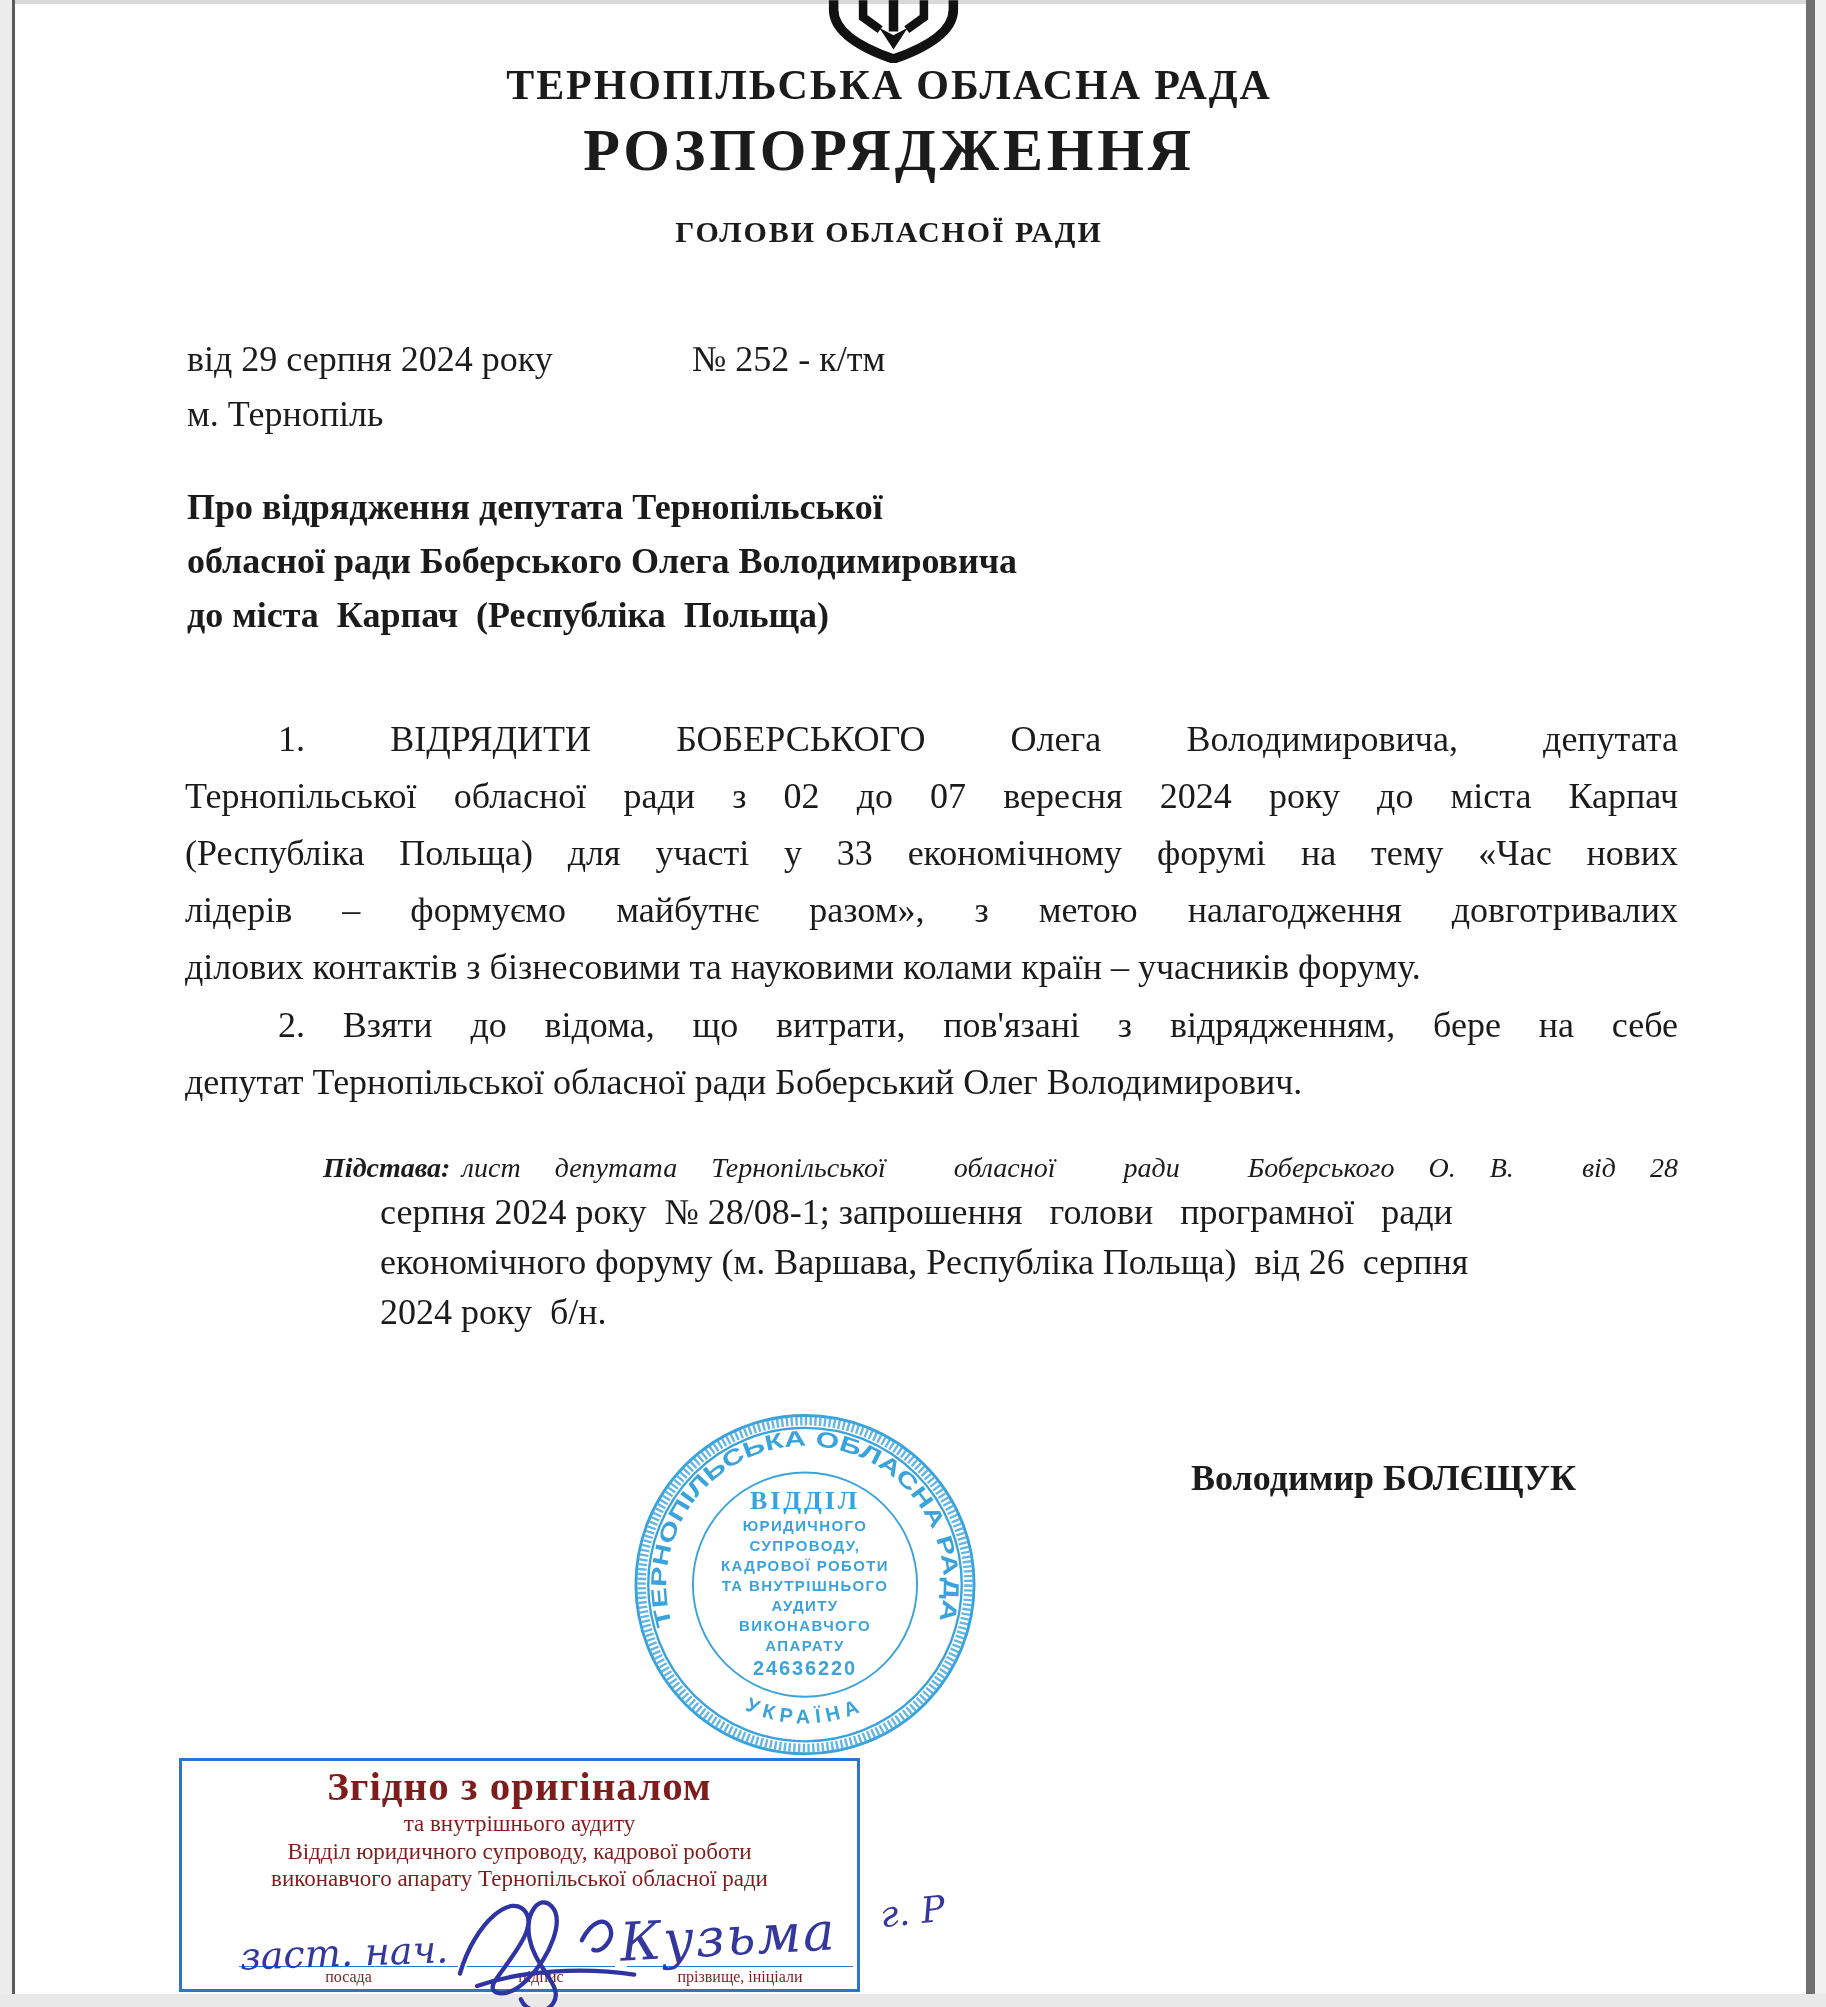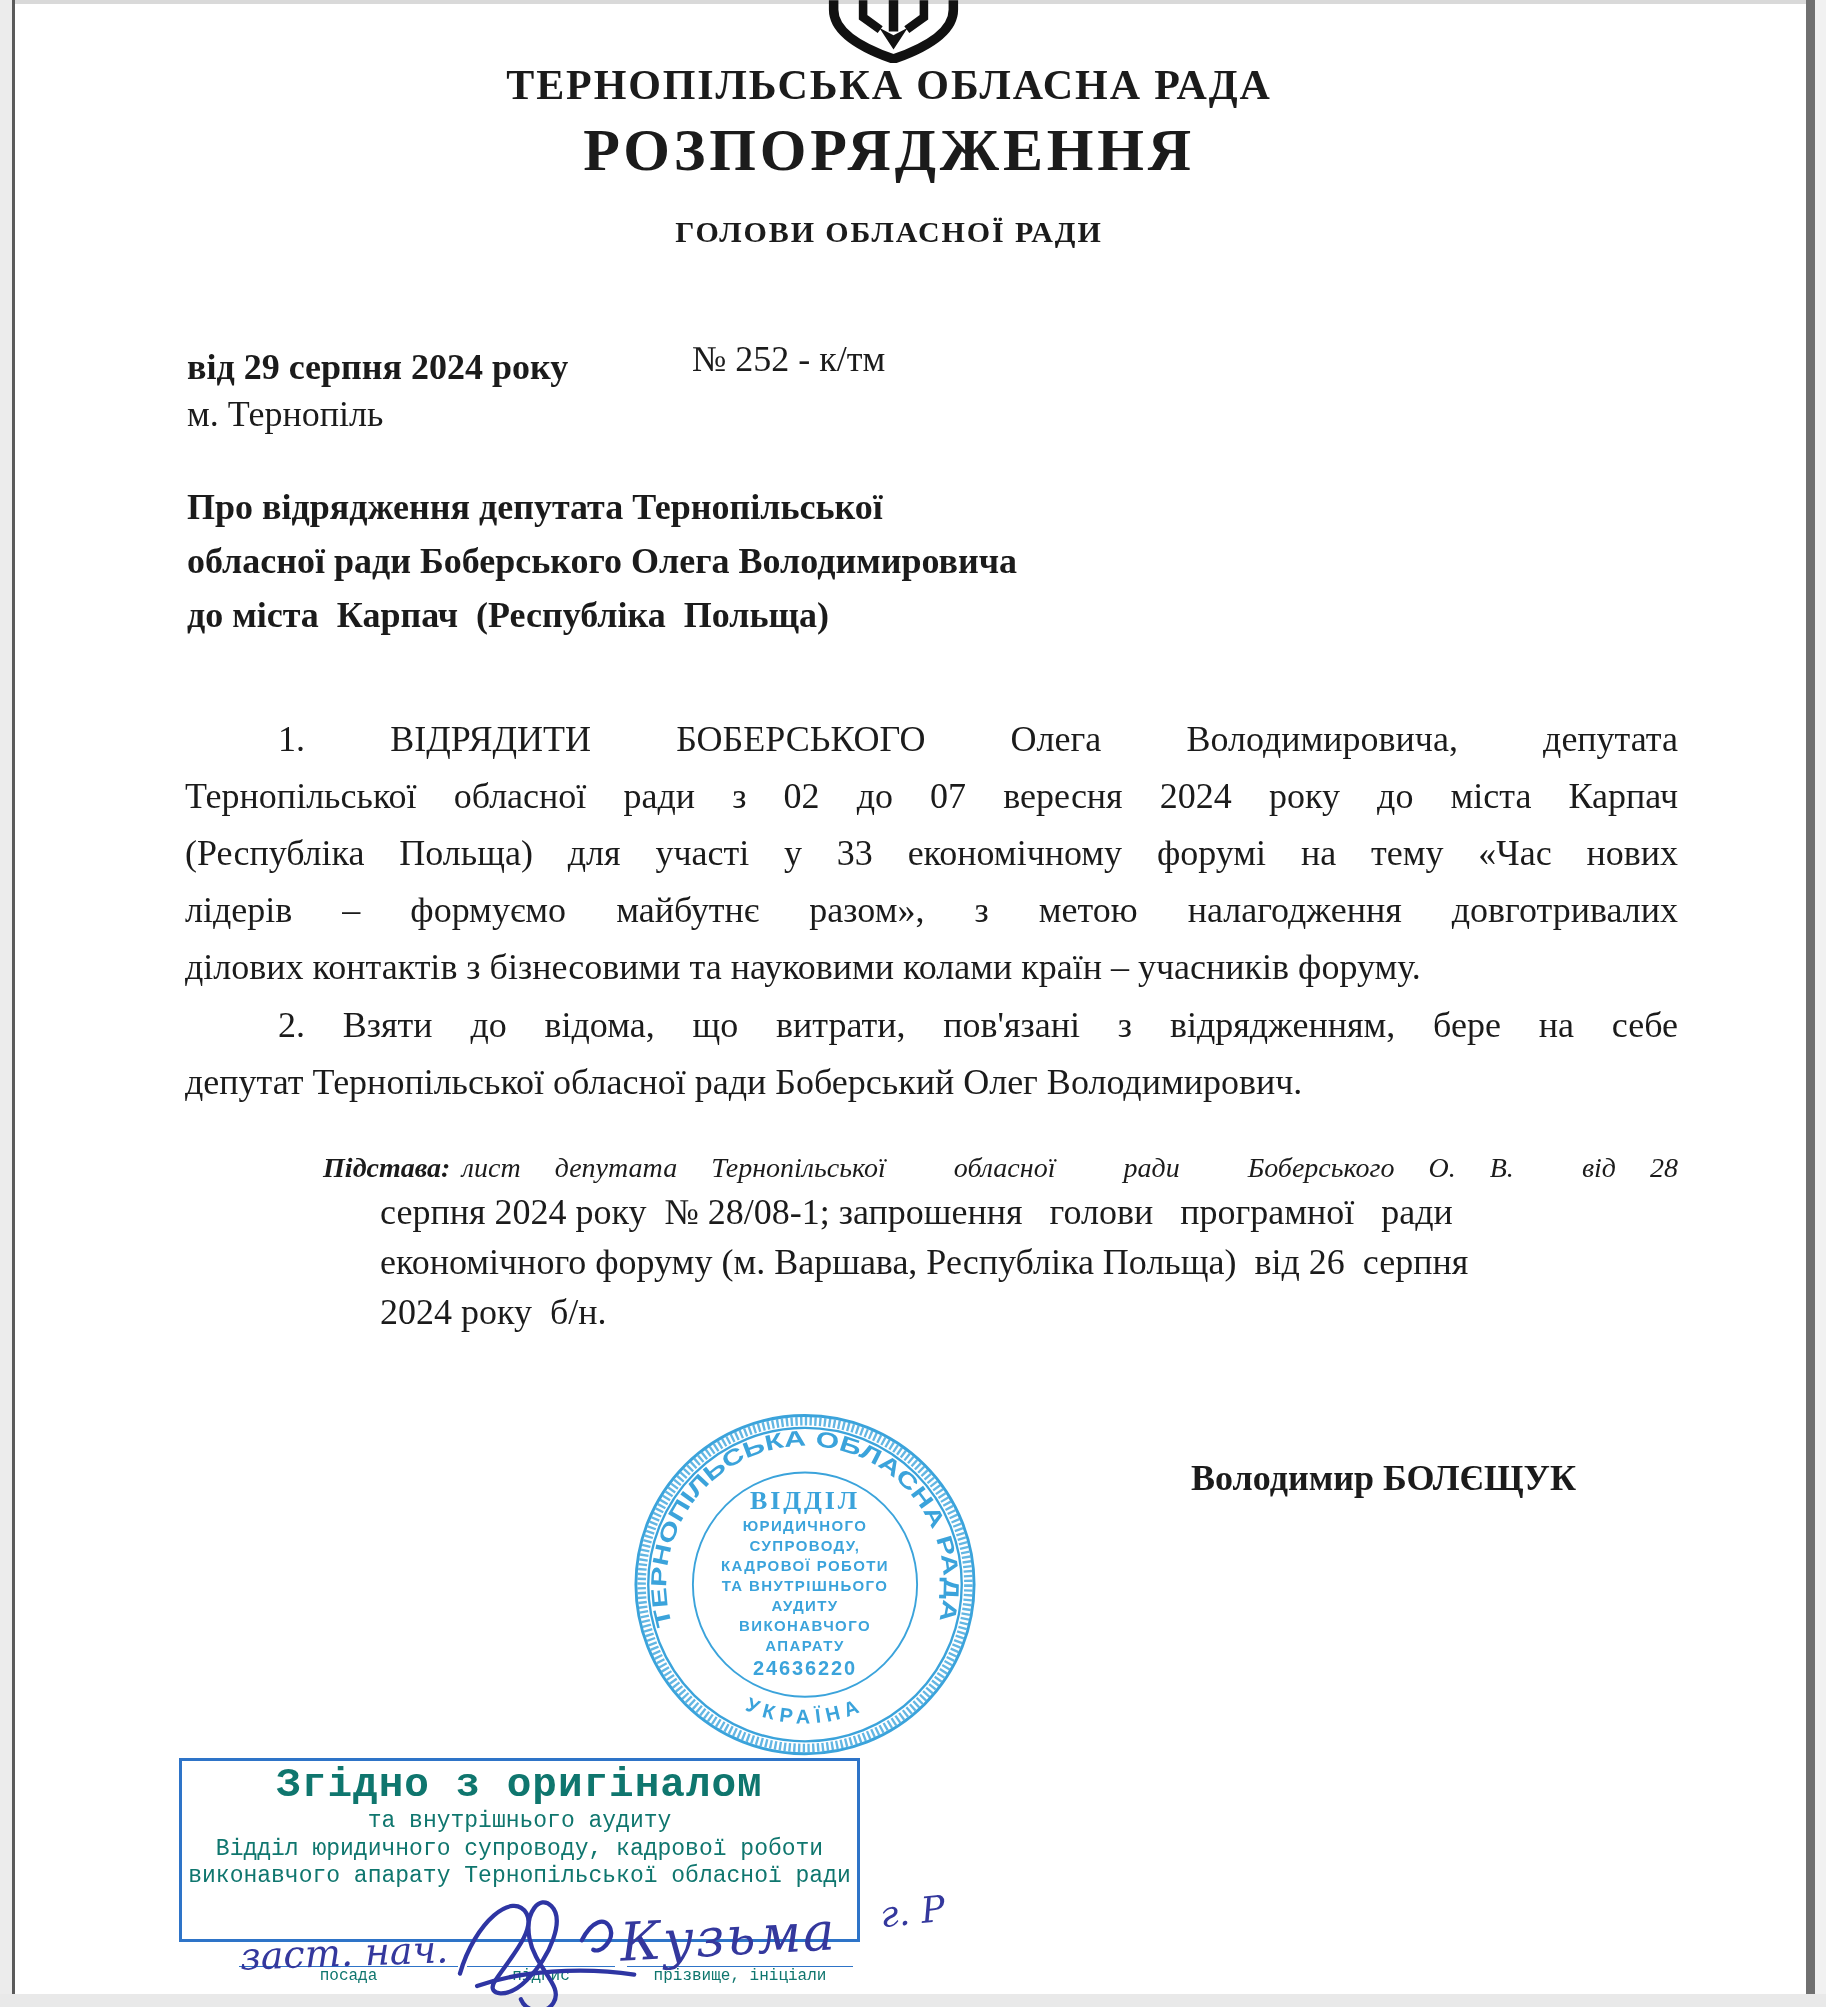--- a/index.html
+++ b/index.html
@@ -17,21 +17,21 @@
 
   
   .emblem { position:absolute; left:827px; top:0; width:133px; height:63px; }
   .org-name { position:absolute; left:147px; top:61px; width:1484px; text-align:center;
               font-size:42px; font-weight:bold; letter-spacing:1.9px; }
   .doc-type { position:absolute; left:147px; top:116px; width:1484px; text-align:center;
               font-size:60px; font-weight:bold; letter-spacing:3.8px; }
   .doc-subtitle { position:absolute; left:147px; top:215px; width:1484px; text-align:center;
               font-size:30px; font-weight:bold; letter-spacing:1.9px; }
 
-  .date-line { position:absolute; left:187px; top:346px; font-size:36px;font-weight:bold; }
+  .date-line { position:absolute; left:187px; top:338px; font-size:36px; }
   .doc-number{ position:absolute; left:692px; top:338px; font-size:36px; }
   .city      { position:absolute; left:187px; top:393px; font-size:36px; }
 
   .subject { position:absolute; left:187px; top:480px; width:1094px;
              font-size:36px; font-weight:bold; line-height:54px; }
   .subject .line { white-space:pre-wrap; }
 
   .para { position:absolute; left:185px; width:1493px; font-size:36px; line-height:57px; }
   .para1 { top:711px; }
   .para2 { top:997px; }
@@ -53,23 +53,23 @@
   
   .round-stamp { position:absolute; left:630px; top:1406px; width:350px; height:361px; opacity:.92; }
   .round-stamp-center { position:absolute; left:630px; top:1486px; width:350px; text-align:center;
                         font-family:"Liberation Sans", sans-serif; font-weight:bold;
                         color:#2b9cd8; opacity:.92; }
   .round-stamp-center .line { font-size:15px; line-height:20px; letter-spacing:1.4px; }
   .round-stamp-center .line:first-child { font-size:26px; line-height:30px; letter-spacing:2.9px;font-family:Liberation Serif, serif; }
   .round-stamp-center .line:last-child  { font-size:20px; line-height:25px; letter-spacing:1.9px; }
 
   
-  .copy-stamp { position:absolute; left:179px; top:1758px; width:681px; height:184px;
+  .copy-stamp { position:absolute; left:179px; top:1758px; width:681px; height:234px;
                 border:3.8px solid #2e74c8; box-sizing:border-box;
-                font-family:Liberation Mono, monospace; color:#0f766e; }
+                font-family:Liberation Serif, serif; color:#7f1d1d; }
   .copy-title { margin-top:1px; text-align:center; font-size:41px; font-weight:bold; letter-spacing:1px; }
   .copy-line  { text-align:center; font-size:23px; line-height:27.6px; }
   .copy-fields { position:absolute; left:0; top:205px; width:100%; height:28.5px; }
   .field { position:absolute; border-top:1.9px solid #2e74c8; text-align:center;
            font-size:16px; line-height:19px; }
   .field-posada { left:57px;  width:219px; }
   .field-pidpys { left:285px; width:148px; }
   .field-name   { left:445px; width:226px; }
 
   .hand { font-family:"DejaVu Serif", serif; font-style:italic; color:#34389d; }

